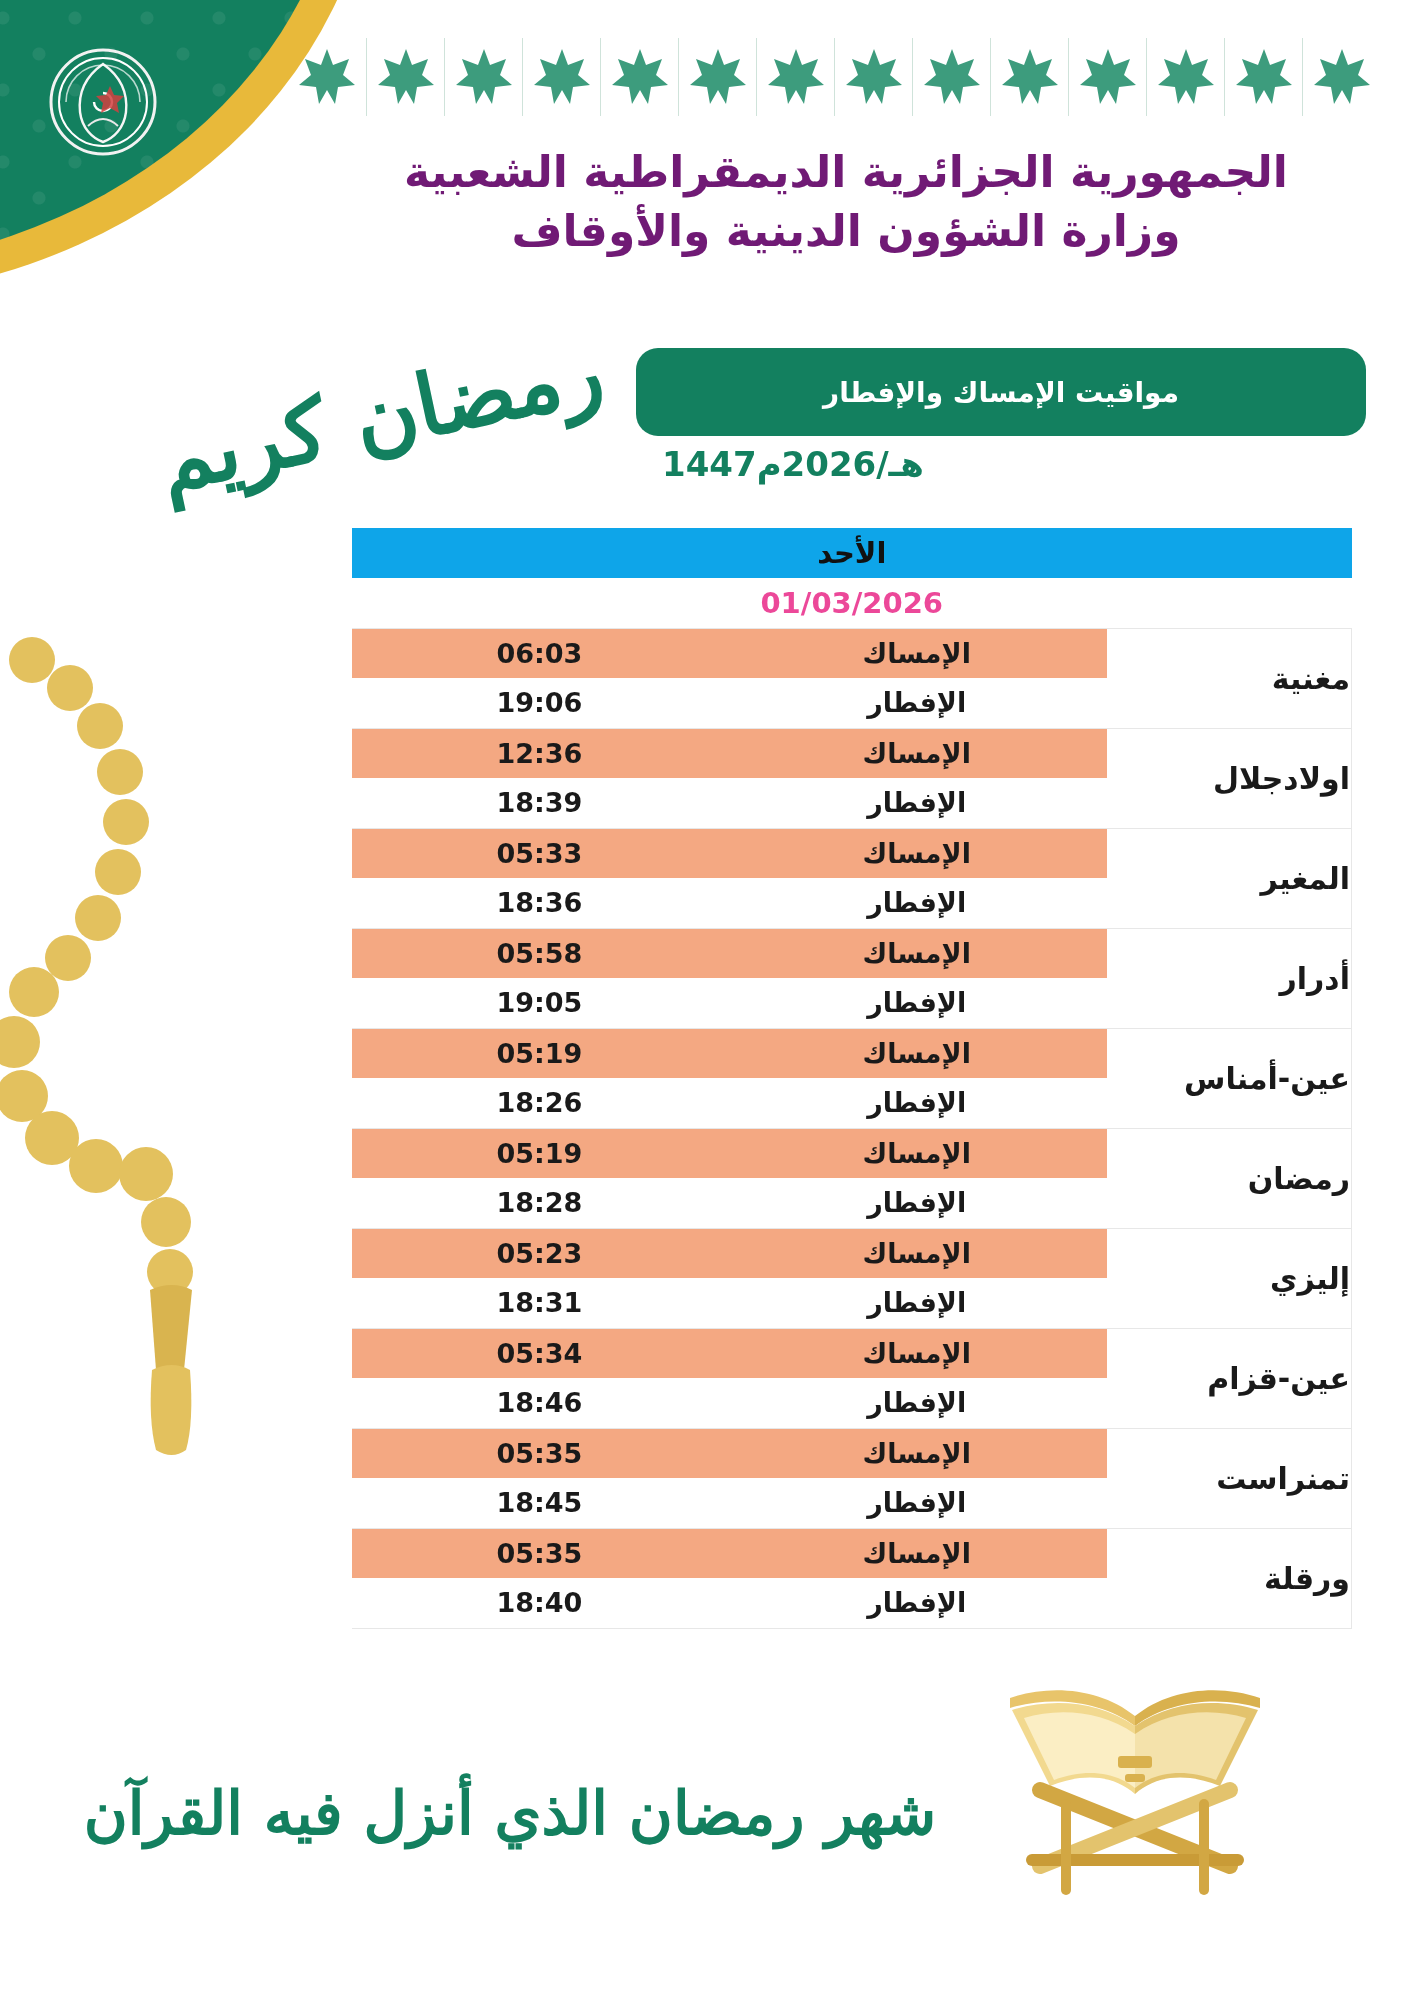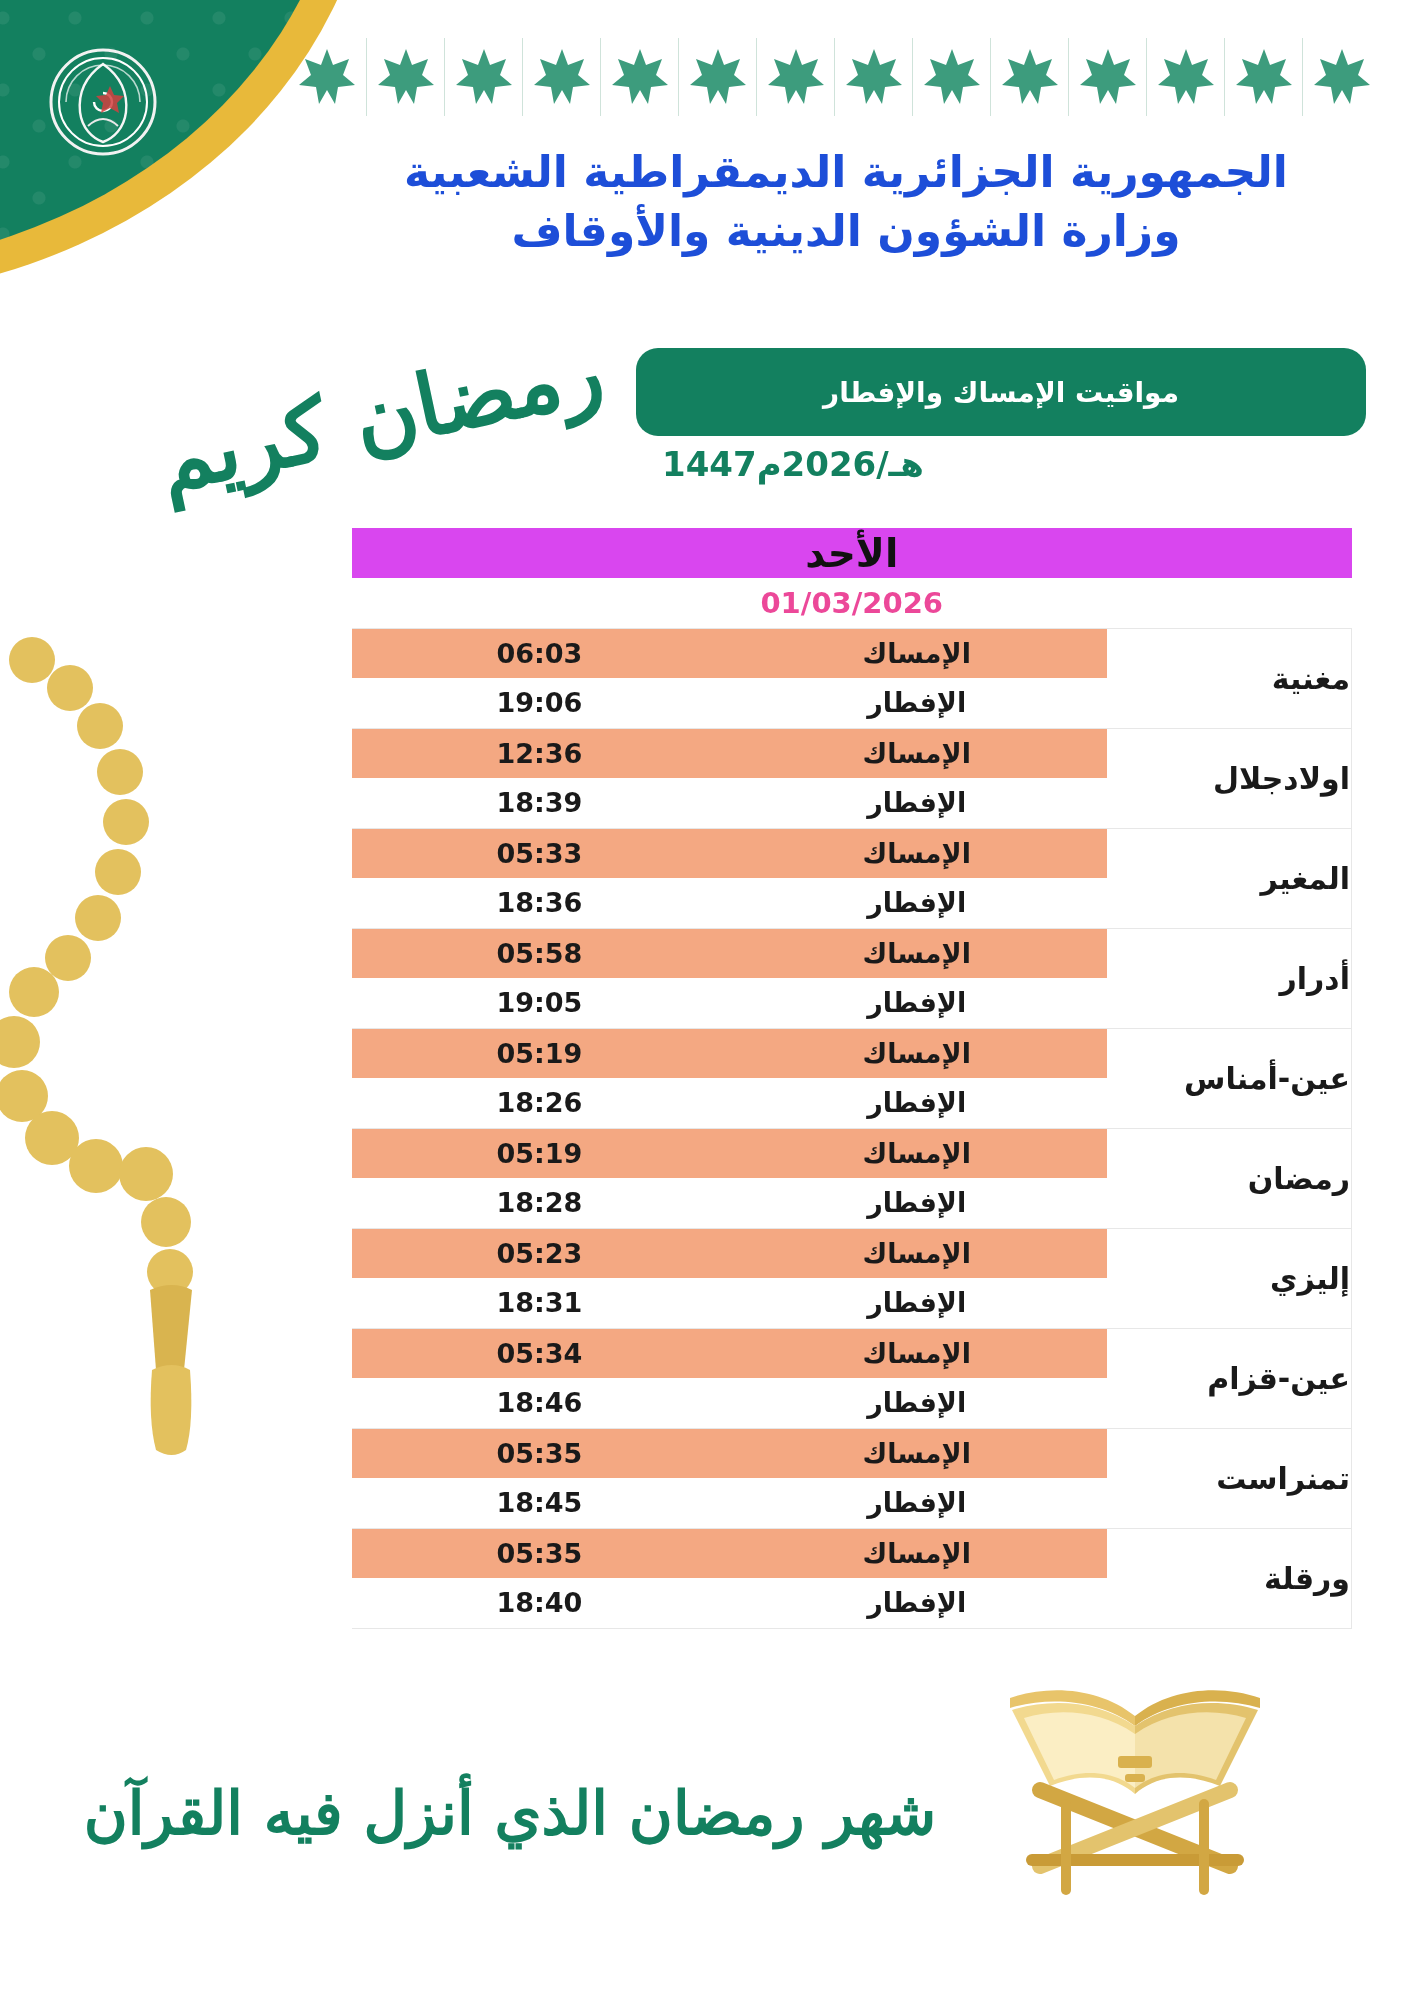--- a/index.html
+++ b/index.html
@@ -67,21 +67,21 @@
   }
   .star-cell:last-child { border-left: none; }
   .star-cell svg { position: absolute; top: 9px; left: 9px; }
 
   
   .title-main {
     position: absolute;
     top: 142px; right: 38px;
     width: 1060px;
     text-align: center;
-    color: #1d4ed8;
+    color: #701a75;
     font-size: 44px;
     font-weight: bold;
     line-height: 1.35;
     direction: rtl;
   }
   .title-line2 { display: block; }
 
   
   .pill {
     position: absolute;
@@ -136,24 +136,24 @@
   }
   table.times {
     width: 100%;
     border-collapse: collapse;
     direction: rtl;
     font-size: 27px;
     color: #1a1a1a;
   }
   table.times td { height: 50px; }
   .row-day td {
-    background: #d946ef;
+    background: #0ea5e9;
     text-align: center;
     font-weight: bold;
-    font-size: 39px;
+    font-size: 29px;
     color: #111;
     height: 56px;
   }
   .row-date td {
     background: #ffffff;
     text-align: center;
     font-weight: bold;
     font-size: 29px;
     color: #ec4899;
     height: 52px;

